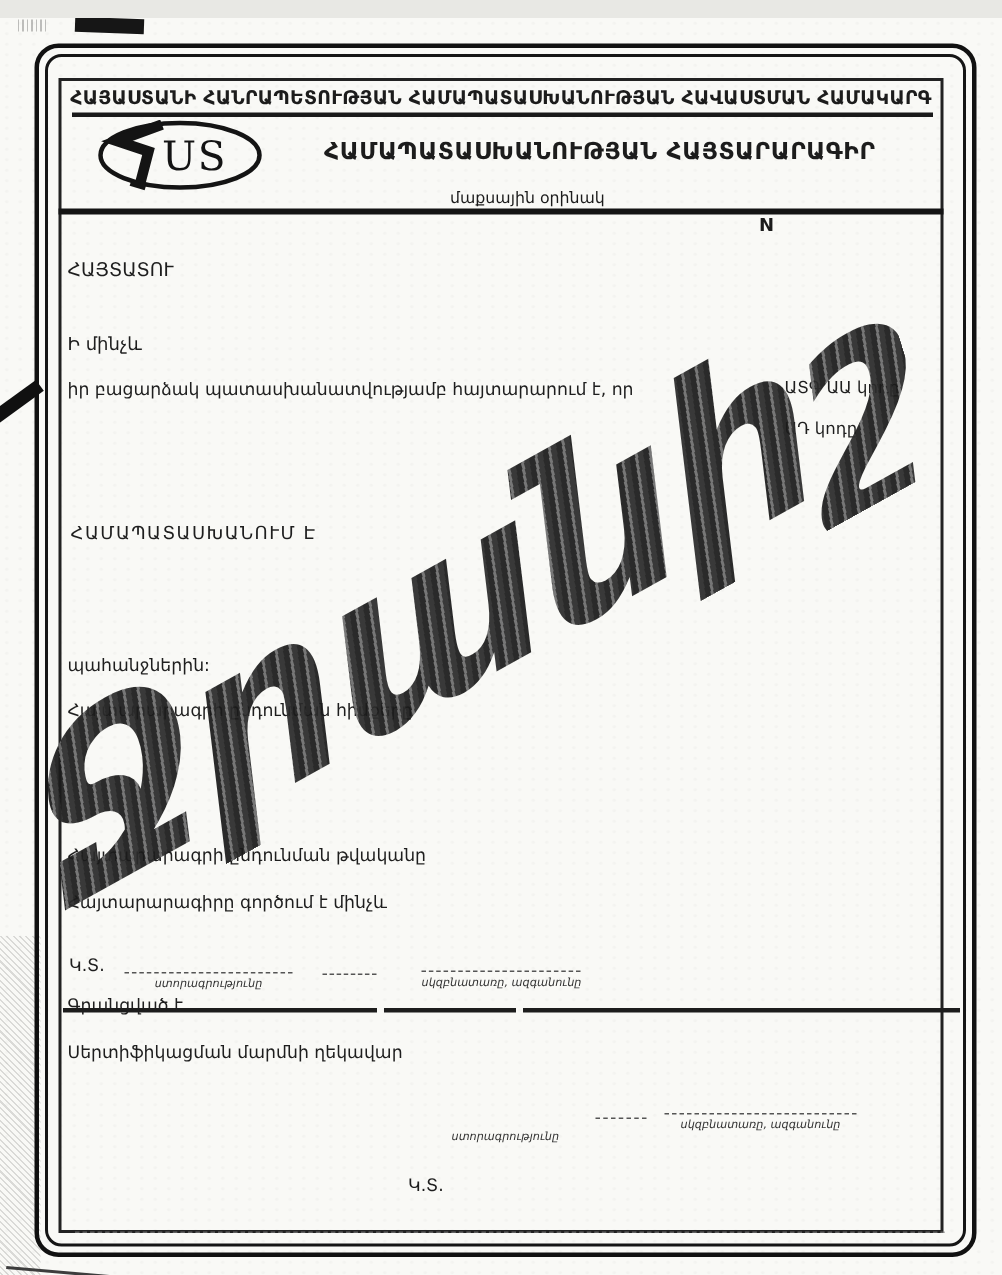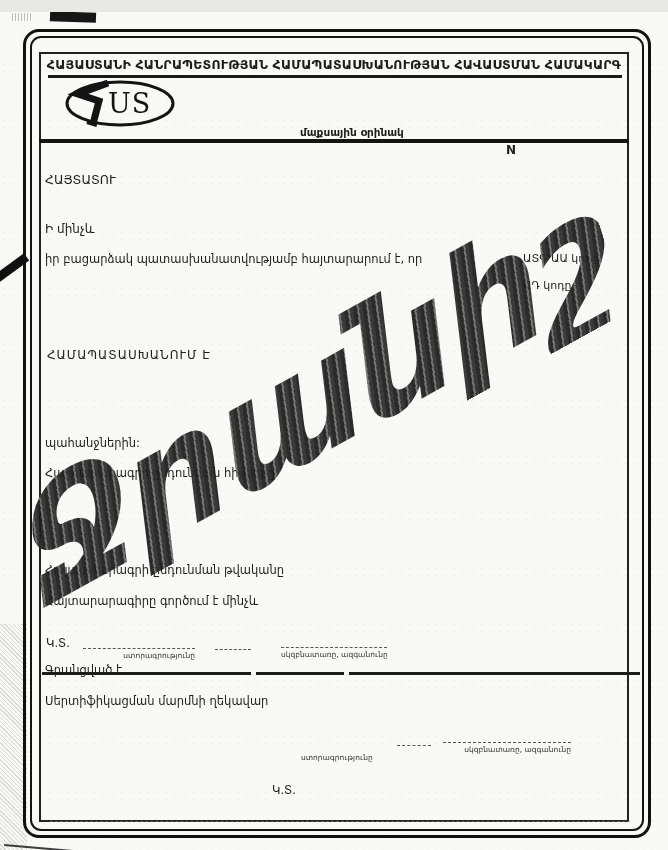--- a/index.html
+++ b/index.html
@@ -18,38 +18,38 @@
   
   .frame-outer{left:23px;top:17px;width:628px;height:809px;border:3px solid #111;border-radius:16px;}
   .frame-inner{left:30px;top:24px;width:614px;height:795px;border:2px solid #151515;border-radius:11px;}
   
   .content-box{left:39px;top:40px;width:590px;height:770px;border:2px solid #222;}
   
   .sysline{left:42px;top:45px;width:584px;text-align:center;font-size:12.5px;font-weight:bold;letter-spacing:.2px;white-space:nowrap;}
   .sysrule{left:48px;top:63px;width:574px;height:3px;background:#1a1a1a;}
   .logo{left:64px;top:68px;width:112px;height:48px;}
   .title{left:216px;top:80px;width:340px;font-size:15.5px;font-weight:bold;letter-spacing:.4px;white-space:nowrap;}
-  .subtitle{left:277px;top:114px;font-size:10.5px;font-weight:bold;padding-left:23px;}
+  .subtitle{left:277px;top:114px;font-size:10.5px;font-weight:normal;padding-left:23px;}
   .thickrule{left:39px;top:127px;width:590px;height:3.5px;background:#141414;}
   .num{left:506px;top:131px;font-size:12px;font-weight:bold;}
   
   .lbl{font-size:11.5px;white-space:nowrap;color:#1e1e1e;}
   .lbl-declarant{left:45px;top:160px;font-size:12.5px;text-align:right;}
   .lbl-inperson{left:45px;top:210px;font-size:12px;}
   .lbl-declares{left:45px;top:240px;}
   .lbl-code1{left:523px;top:240px;font-size:11px;}
   .lbl-code2{left:523px;top:267px;font-size:11px;}
   .lbl-conforms{left:47px;top:336px;font-size:12px;letter-spacing:1px;}
   .lbl-req{left:45px;top:424px;}
   .lbl-basis{left:45px;top:454px;}
   .lbl-date{left:45px;top:551px;}
   .lbl-valid{left:45px;top:582px;}
   .kt1{left:46px;top:624px;font-size:11.5px;}
   .kt2{left:272px;top:771px;font-size:11.5px;}
-  .cap{font-size:7.5px;color:#333;white-space:nowrap;text-align:right;}
+  .cap{font-size:7.5px;color:#333;white-space:nowrap;text-align:center;font-style:italic;}
   .cap-sig1{left:83px;top:636px;width:112px;border-top:1px dashed #555;padding-top:2px;}
   .dash-mid{left:215px;top:637px;width:36px;height:0;border-top:1px dashed #555;}
   .cap-name1{left:281px;top:635px;width:106px;border-top:1px dashed #555;padding-top:2px;}
   .heavyrule{left:42px;top:660px;width:598px;height:2.5px;
     background:linear-gradient(90deg,#1d1d1d 0 35%,rgba(0,0,0,0) 35% 35.8%,#1d1d1d 35.8% 50.5%,rgba(0,0,0,0) 50.5% 51.3%,#1d1d1d 51.3% 100%);}
   .lbl-registered{left:45px;top:651px;}
   .lbl-head{left:45px;top:682px;}
   .cap-sig2{left:301px;top:741px;}
   .dash-bot{left:397px;top:733px;width:34px;height:0;border-top:1px dashed #555;}
   .cap-name2{left:443px;top:730px;width:128px;border-top:1px dashed #555;padding-top:2px;}
@@ -86,20 +86,21 @@
   <div class="sysline">ՀԱՅԱՍՏԱՆԻ ՀԱՆՐԱՊԵՏՈՒԹՅԱՆ ՀԱՄԱՊԱՏԱՍԽԱՆՈՒԹՅԱՆ ՀԱՎԱՍՏՄԱՆ ՀԱՄԱԿԱՐԳ</div>
   <div class="sysrule"></div>
 
   <svg class="logo" viewBox="0 0 112 48" xmlns="http://www.w3.org/2000/svg">
     <ellipse cx="56" cy="23.5" rx="53" ry="21.5" fill="none" stroke="#141414" stroke-width="3"></ellipse>
     <path d="M44,3 L14,14 L35,21 L29,44" fill="none" stroke="#141414" stroke-width="7" stroke-linejoin="miter"></path>
     <path d="M23,42 L33,45" stroke="#141414" stroke-width="4"></path>
     <text x="44" y="33" font-family="DejaVu Serif, serif" font-size="27" letter-spacing="1" fill="#141414">US</text>
   </svg>
 
+  <div class="title">ՀԱՄԱՊԱՏԱՍԽԱՆՈՒԹՅԱՆ ՀԱՅՏԱՐԱՐԱԳԻՐ</div>
   <div class="subtitle">մաքսային օրինակ</div>
   <div class="thickrule"></div>
   <div class="num">N</div>
 
   <div class="lbl lbl-declarant">ՀԱՅՏԱՏՈՒ</div>
   <div class="lbl lbl-inperson">Ի մինչև</div>
   <div class="lbl lbl-declares">իր բացարձակ պատասխանատվությամբ հայտարարում է, որ</div>
   <div class="lbl lbl-code1">ԱՏԳ ԱԱ կոդը</div>
   <div class="lbl lbl-code2">ԱԴ կոդը</div>
   <div class="lbl lbl-conforms">ՀԱՄԱՊԱՏԱՍԽԱՆՈՒՄ Է</div>

